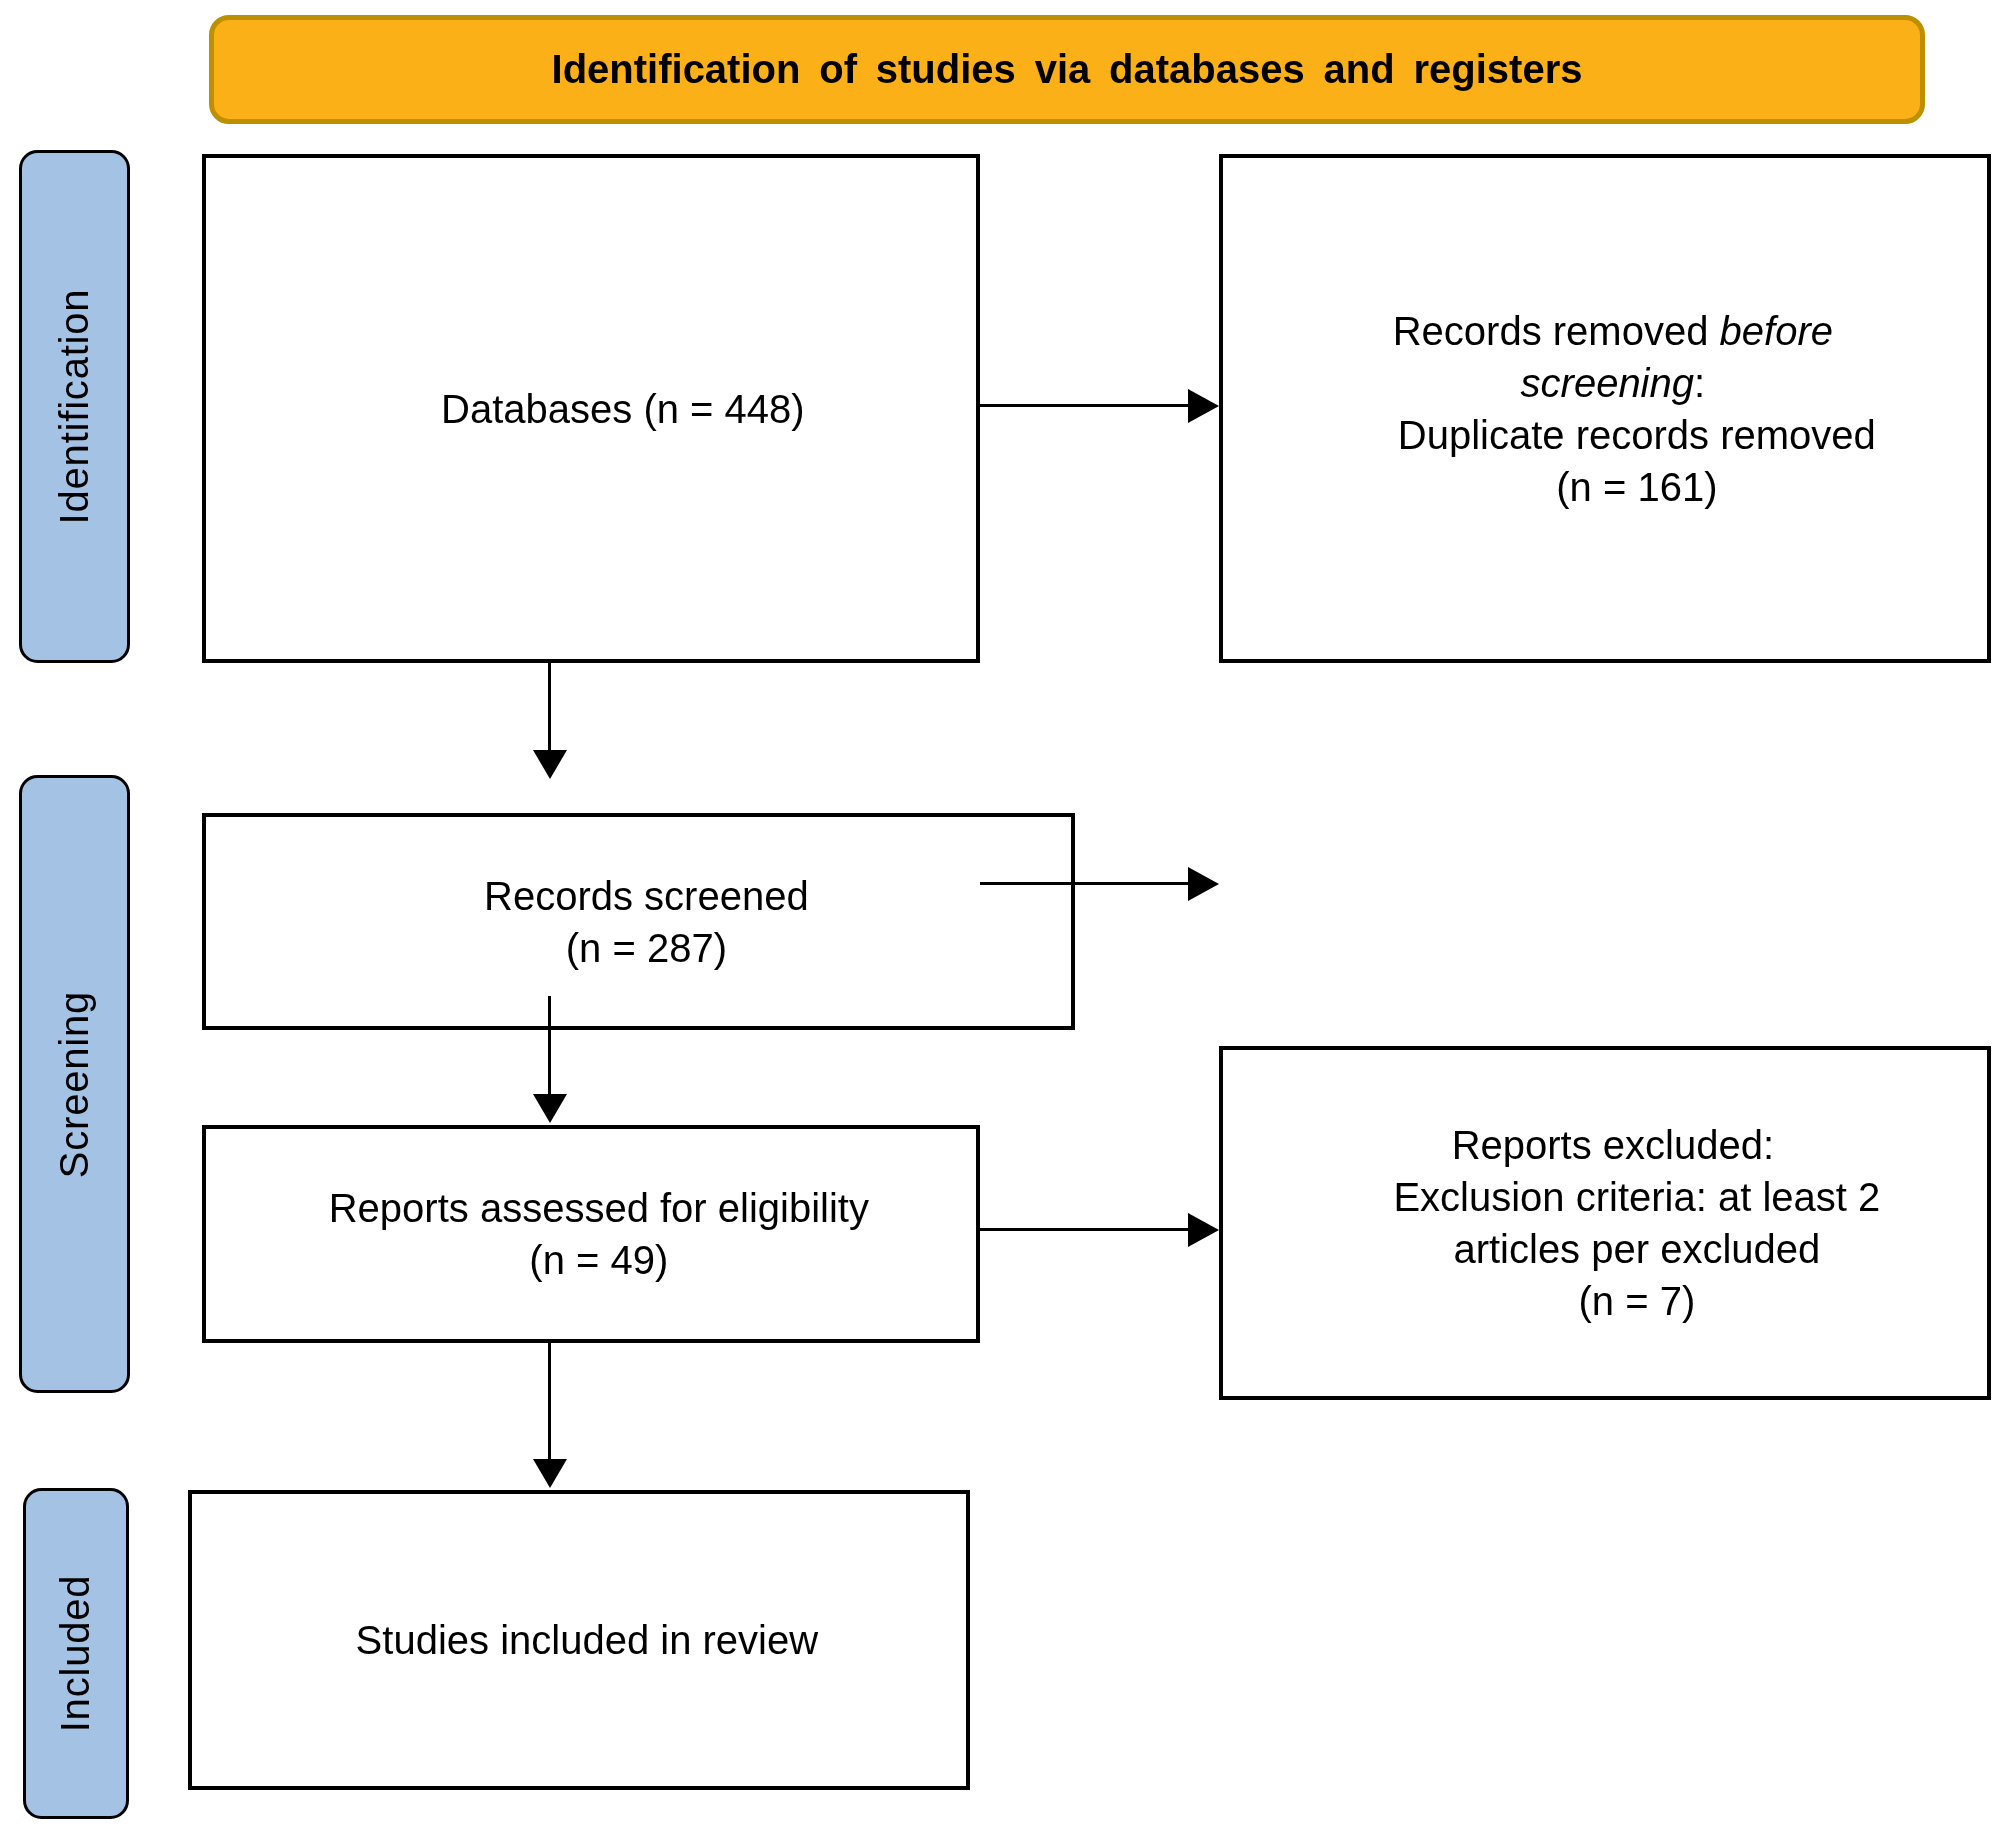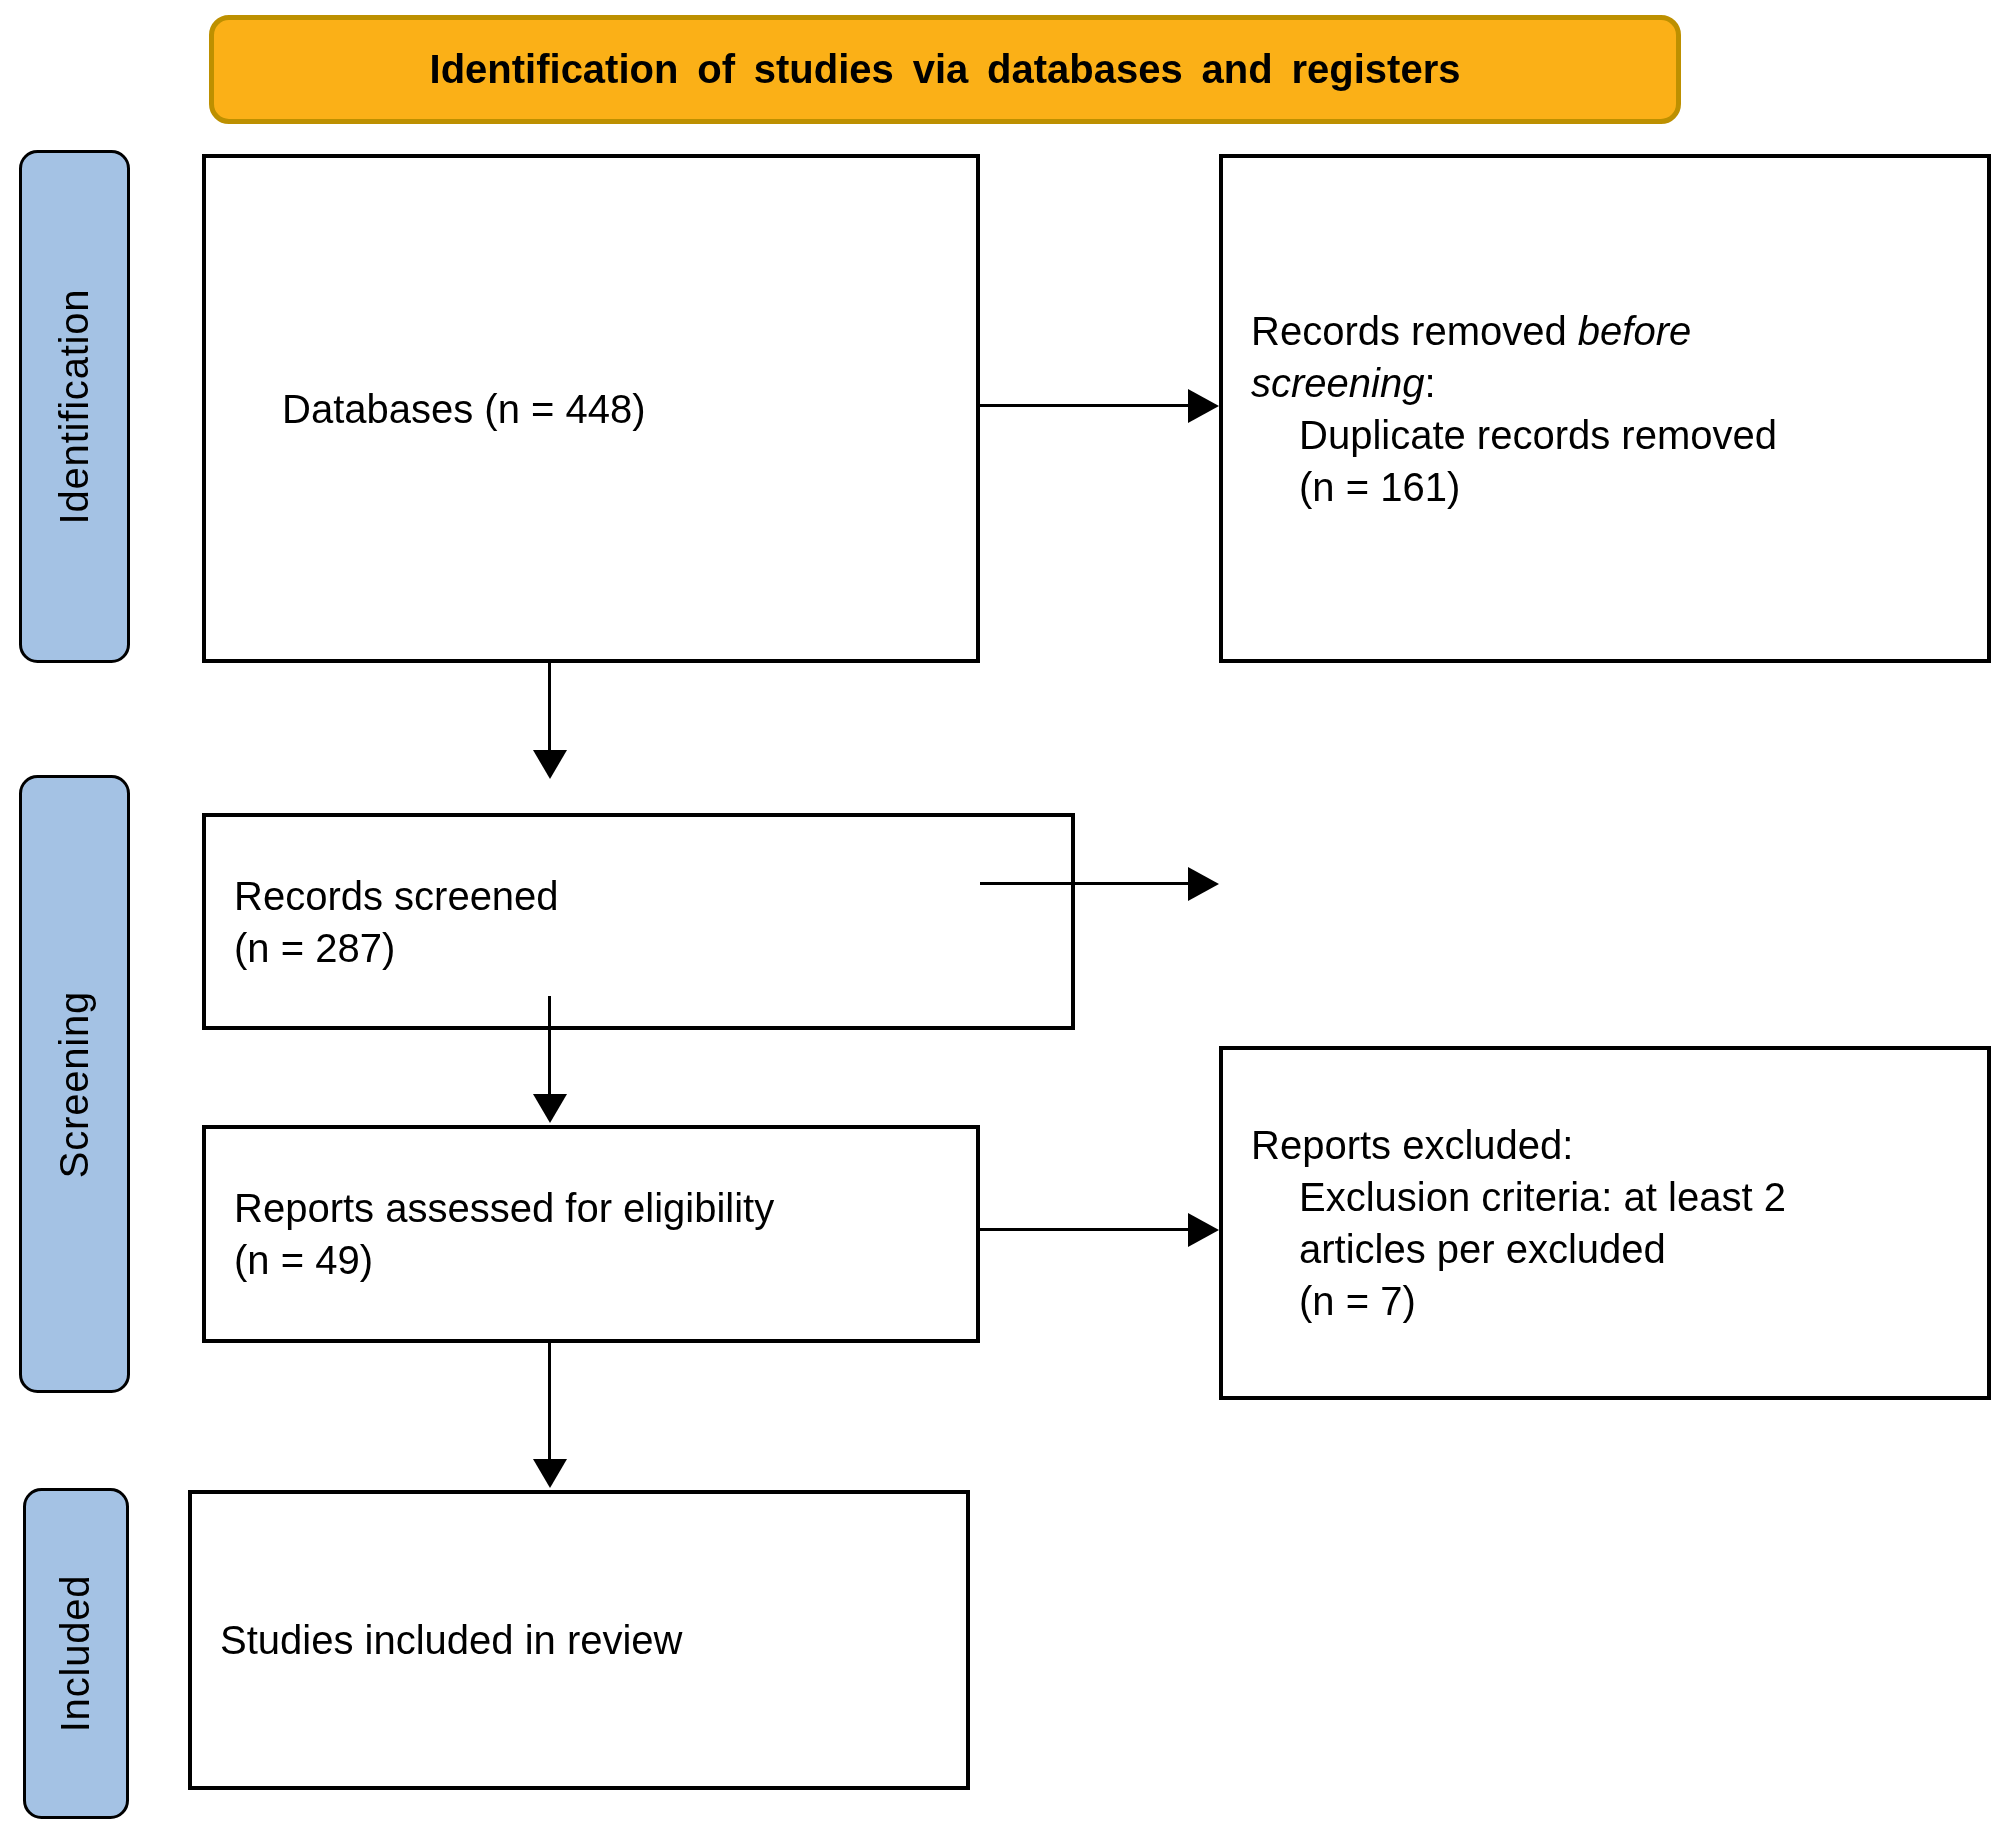--- a/index.html
+++ b/index.html
@@ -4,21 +4,21 @@
 <style>
   html,body{margin:0;padding:0;background:#ffffff;}
   #canvas{
     position:relative;
     width:2015px;height:1830px;
     background:#ffffff;
     font-family:"Liberation Sans", sans-serif;
     color:#000;
   }
   .banner{
-    position:absolute;left:209px;top:15.4px;width:1472px;height:109px;
+    position:absolute;left:209px;top:15.4px;width:1716px;height:109px;
     background:var(--banner-fill,#FBB017);
     border:5.4px solid var(--banner-border,#BD9000);
     border-radius:20px;box-sizing:border-box;
     display:flex;align-items:center;justify-content:center;
     font-size:40px;font-weight:bold;word-spacing:7.7px;
   }
   .stage{
     position:absolute;
     background:var(--stage-fill,#A4C2E4);
     border:3.8px solid var(--box-border,#000);
@@ -31,21 +31,21 @@
   }
   #stage-identification{left:19px;top:150px;width:111px;height:513px;}
   #stage-screening{left:19px;top:775px;width:111px;height:618px;}
   #stage-included{left:23px;top:1488px;width:106px;height:331px;}
   .fbox{
     position:absolute;background:#fff;
     border:4.6px solid var(--box-border,#000);
     box-sizing:border-box;
     display:flex;flex-direction:column;justify-content:center;
     padding-left:28px;padding-right:12.3px;
-    font-size:40px;line-height:52px;
+    font-size:40px;line-height:52px;align-items:center;
   }
   .fbox .ln{white-space:nowrap;}
   .fbox .indent{margin-left:48px;}
   #box-records-identified{left:202px;top:154px;width:778px;height:509px;}
   #box-records-removed{left:1219px;top:154px;width:772px;height:509px;}
   #box-records-screened{left:202px;top:779px;width:873px;height:217px;margin-top:34px;}
   #box-records-excluded{left:1219px;top:779px;width:772px;height:217px;}
   #box-reports-assessed{left:202px;top:1125px;width:778px;height:218px;}
   #box-reports-excluded{left:1219px;top:1046px;width:772px;height:354px;}
   #box-studies-included{left:188px;top:1490px;width:782px;height:300px;}

